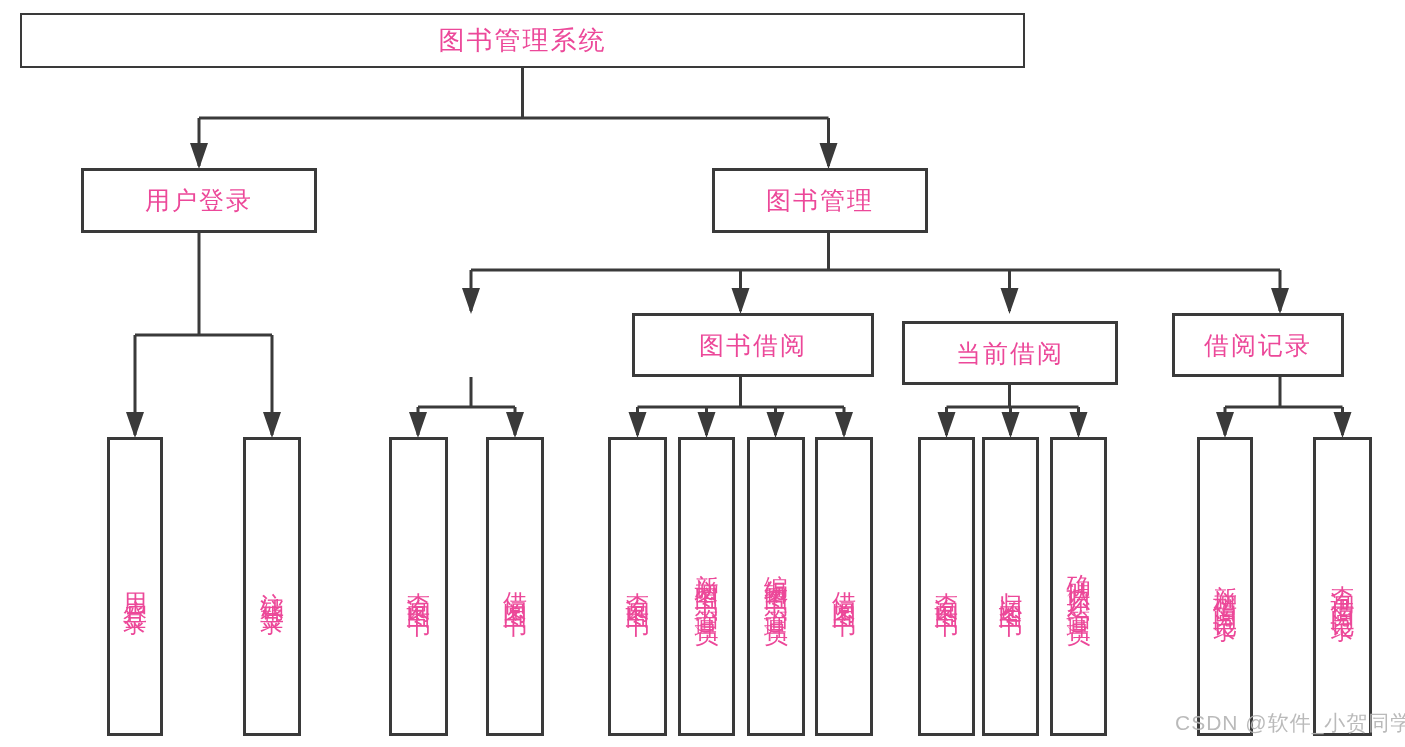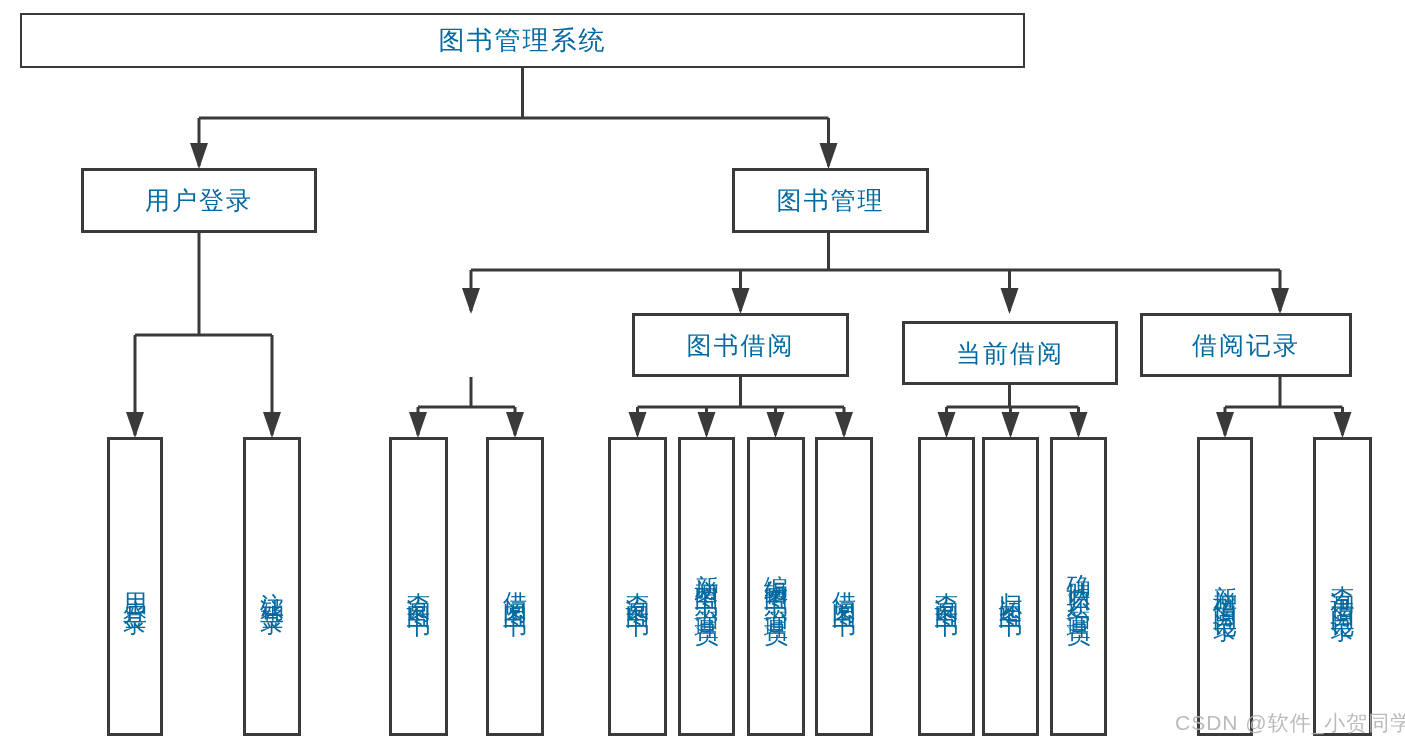--- a/index.html
+++ b/index.html
@@ -21,21 +21,21 @@
     position: absolute;
     box-sizing: border-box;
     background: #ffffff;
     border: 3px solid #3a3a3a;
     display: flex;
     align-items: center;
     justify-content: center;
     z-index: 1;
     font-size: 25px;
     letter-spacing: 2px;
-    color: #0369a1;
+    color: #ec4899;
     white-space: nowrap;
   }
   .box.root { border-width: 2px; font-size: 26px; }
   .box.v {
     writing-mode: vertical-rl;
     text-orientation: mixed;
     font-size: 24px;
     letter-spacing: 7px;
     line-height: 1;
     white-space: normal;
@@ -75,25 +75,25 @@
       M637.5 438 l-9 -26 h18 z M706.5 438 l-9 -26 h18 z
       M775.5 438 l-9 -26 h18 z M844 438 l-9 -26 h18 z
       M946.5 438 l-9 -26 h18 z M1010.5 438 l-9 -26 h18 z
       M1078.5 438 l-9 -26 h18 z
       M1225 438 l-9 -26 h18 z  M1342.5 438 l-9 -26 h18 z"></path>
   </svg>
 
   <div class="box root" style="left:20px;top:13px;width:1005px;height:55px">图书管理系统</div>
 
   <div class="box" style="left:81px;top:168px;width:236px;height:65px">用户登录</div>
-  <div class="box" style="left:732px;top:168px;width:197px;height:65px">图书管理</div>
+  <div class="box" style="left:712px;top:168px;width:216px;height:65px">图书管理</div>
 
-  <div class="box" style="left:632px;top:313px;width:217px;height:64px">图书借阅</div>
+  <div class="box" style="left:632px;top:313px;width:242px;height:64px">图书借阅</div>
   <div class="box" style="left:902px;top:321px;width:216px;height:64px">当前借阅</div>
-  <div class="box" style="left:1140px;top:313px;width:212px;height:64px">借阅记录</div>
+  <div class="box" style="left:1172px;top:313px;width:172px;height:64px">借阅记录</div>
 
   <div class="box v" style="left:107px;top:437px;width:56px;height:299px">用户登录</div>
   <div class="box v" style="left:243px;top:437px;width:58px;height:299px">注销登录</div>
 
   <div class="box v" style="left:389px;top:437px;width:59px;height:299px">查询图书</div>
   <div class="box v" style="left:486px;top:437px;width:58px;height:299px">借阅图书</div>
 
   <div class="box v" style="left:608px;top:437px;width:59px;height:299px">查询图书</div>
   <div class="box v" style="left:678px;top:437px;width:57px;height:299px">新增图书（管理员）</div>
   <div class="box v" style="left:747px;top:437px;width:58px;height:299px">编辑图书（管理员）</div>

